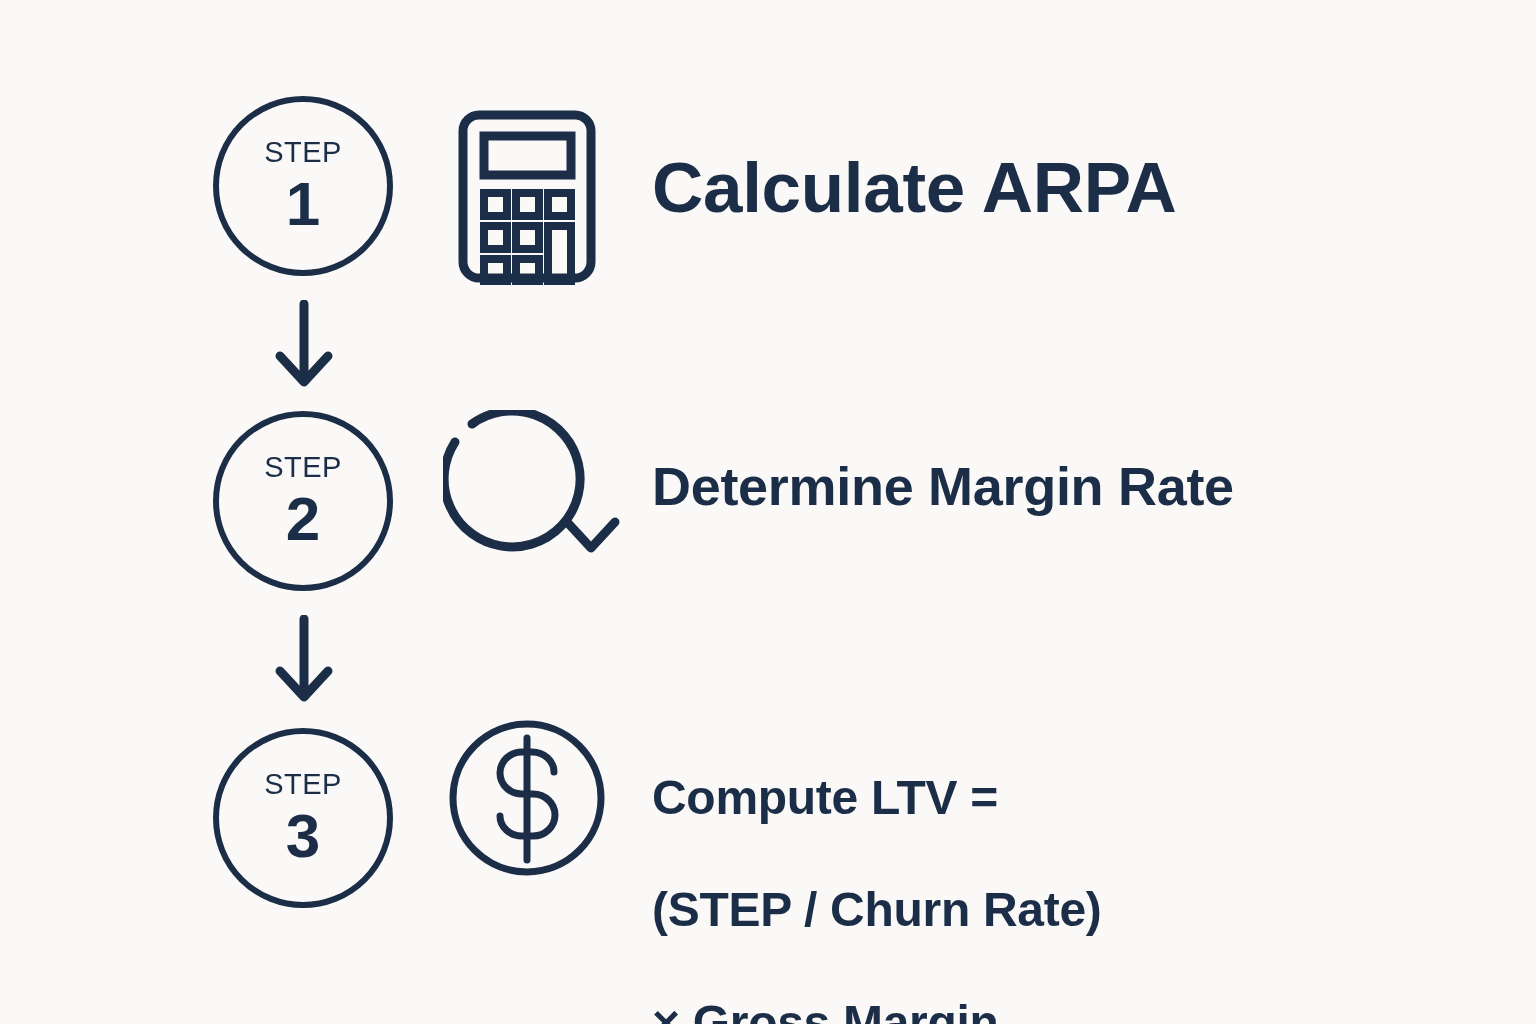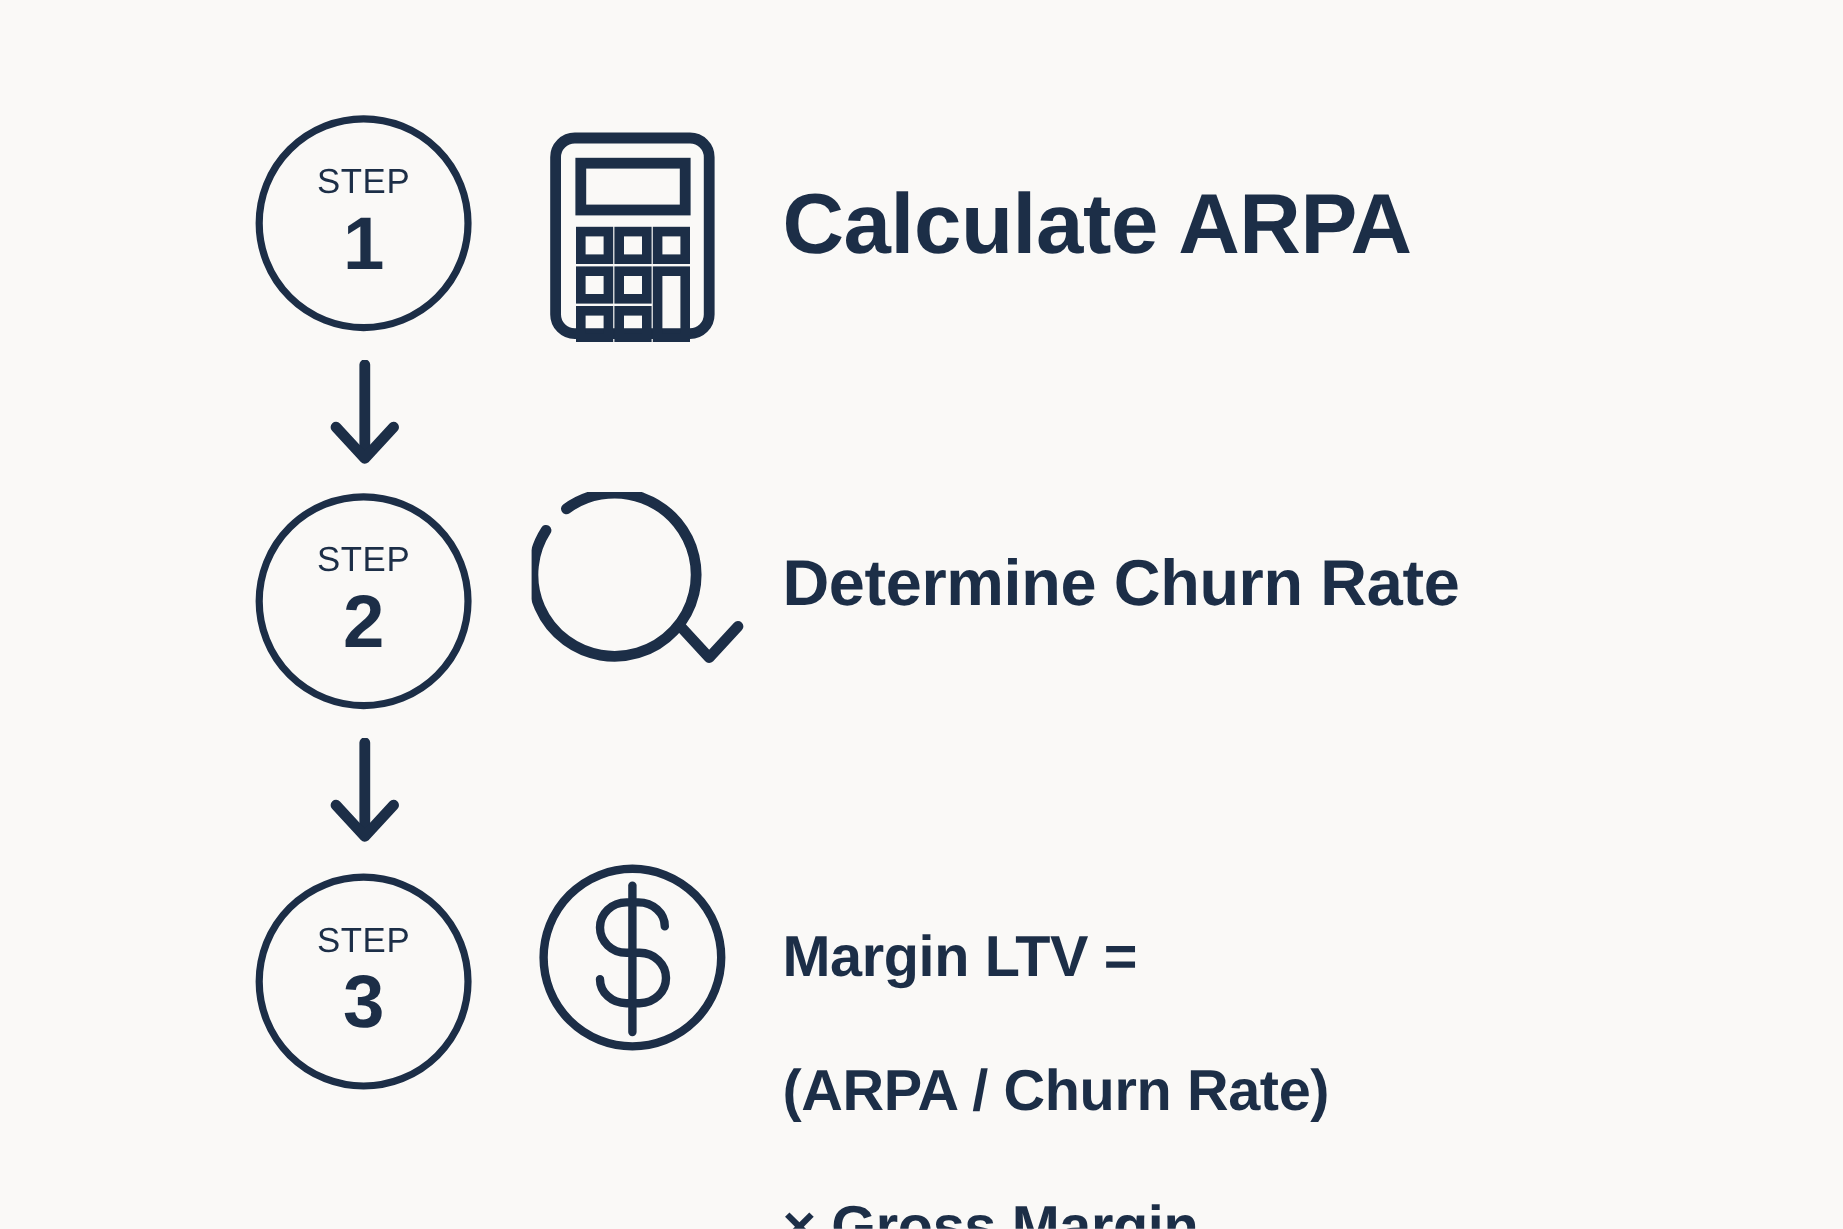--- a/index.html
+++ b/index.html
@@ -117,21 +117,21 @@
 
   <div class="icon-box" style="left:443px; top:410px;">
     <svg width="180" height="170" viewBox="0 0 180 170">
 
       <path d="M 140 120 A 68 68 0 1 0 123 138" fill="none" stroke="#1c2e47" stroke-width="9" stroke-linecap="round" transform="rotate(180 76 76)"></path>
 
       <polyline points="124,112 148,138 172,112" fill="none" stroke="#1c2e47" stroke-width="9" stroke-linecap="round" stroke-linejoin="round"></polyline>
     </svg>
   </div>
 
-  <div class="step-label label-2">Determine Churn Rate</div>
+  <div class="step-label label-2">Determine Margin Rate</div>
 
   <div class="connector" style="left:268px; top:615px;">
     <svg width="72" height="90" viewBox="0 0 72 90">
       <line x1="36" y1="4" x2="36" y2="78" stroke="#1c2e47" stroke-width="9" stroke-linecap="round"></line>
       <polyline points="12,56 36,82 60,56" fill="none" stroke="#1c2e47" stroke-width="9" stroke-linecap="round" stroke-linejoin="round"></polyline>
     </svg>
   </div>
 
   <div class="step-badge" style="left:213px; top:728px;">
     <span class="step-word">STEP</span>
@@ -141,18 +141,18 @@
   <div class="icon-box" style="left:448px; top:718px;">
     <svg width="160" height="162" viewBox="0 0 160 162">
       <circle cx="79" cy="80" r="74" fill="none" stroke="#1c2e47" stroke-width="7"></circle>
       <line x1="79" y1="20" x2="79" y2="142" stroke="#1c2e47" stroke-width="7" stroke-linecap="round"></line>
       <path d="M 106 54 A 22 20 0 0 0 84 34 L 74 34 A 22 21 0 0 0 74 76
                L 85 76 A 22 21 0 0 1 85 118 L 74 118 A 22 20 0 0 1 52 98" fill="none" stroke="#1c2e47" stroke-width="7" stroke-linecap="round" stroke-linejoin="round"></path>
     </svg>
   </div>
 
   <div class="step-label label-3">
-    <span class="l3-line">Margin LTV =</span>
-    <span class="l3-line">(ARPA / Churn Rate)</span>
+    <span class="l3-line">Compute LTV =</span>
+    <span class="l3-line">(STEP / Churn Rate)</span>
     <span class="l3-line">× Gross Margin</span>
   </div>
 
 </div>
 
 </body></html>

